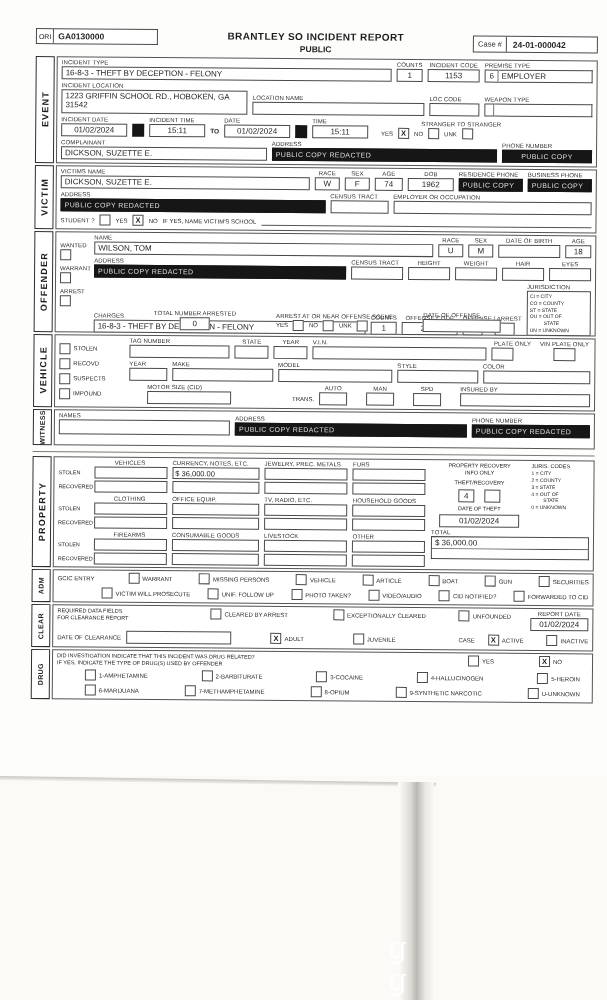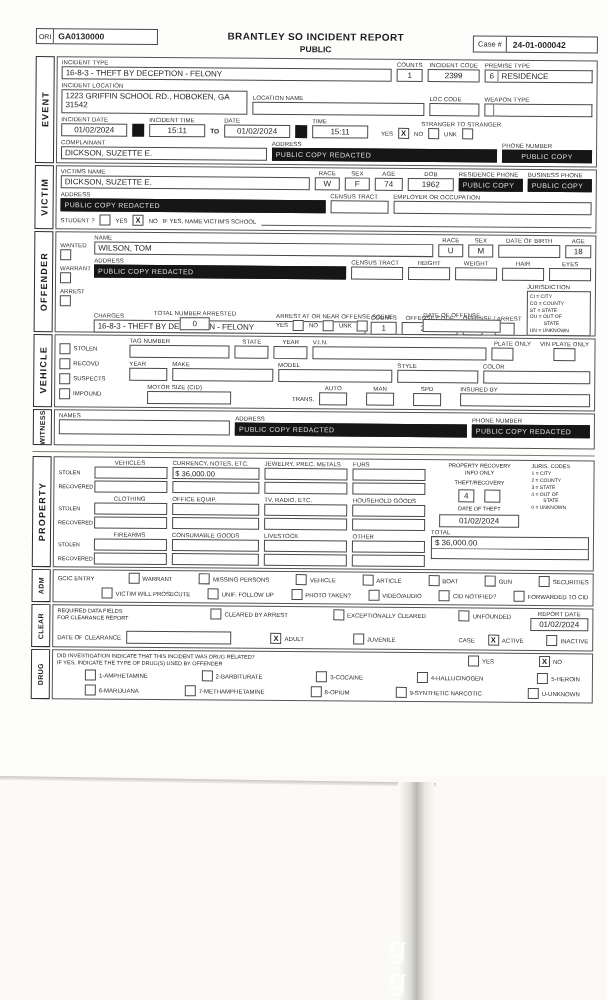--- a/index.html
+++ b/index.html
@@ -119,27 +119,27 @@
         <div class="fld" style="flex:3.4;">
           <span class="lab">INCIDENT TYPE</span>
           <div class="box">16-8-3 - THEFT BY DECEPTION - FELONY</div>
         </div>
         <div class="fld" style="width:26px;">
           <span class="lab ctr">COUNTS</span>
           <div class="box c">1</div>
         </div>
         <div class="fld" style="width:52px;">
           <span class="lab ctr">INCIDENT CODE</span>
-          <div class="box c">2399</div>
+          <div class="box c">1153</div>
         </div>
         <div class="fld" style="width:108px;">
           <span class="lab">PREMISE TYPE</span>
           <div style="display:flex;">
             <div class="box c" style="width:14px;">6</div>
-            <div class="box" style="flex:1; border-left:none;">RESIDENCE</div>
+            <div class="box" style="flex:1; border-left:none;">EMPLOYER</div>
           </div>
         </div>
       </div>
       <div class="row">
         <div class="fld" style="flex:1.9;">
           <span class="lab">INCIDENT LOCATION</span>
           <div class="box tall">1223 GRIFFIN SCHOOL RD., HOBOKEN, GA 31542</div>
         </div>
         <div class="fld" style="flex:1.75;">
           <span class="lab">LOCATION NAME</span>

